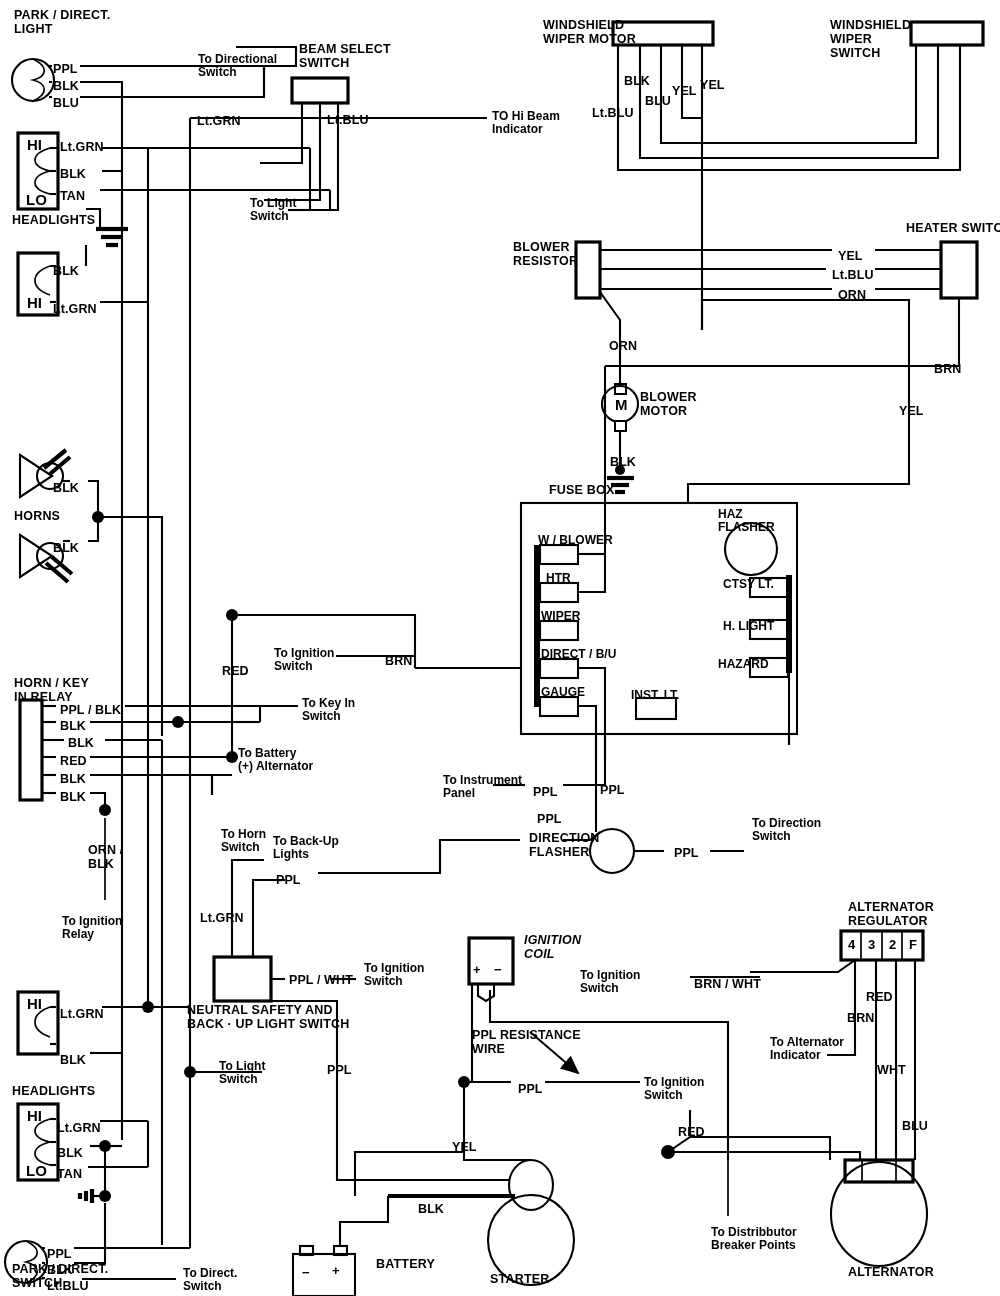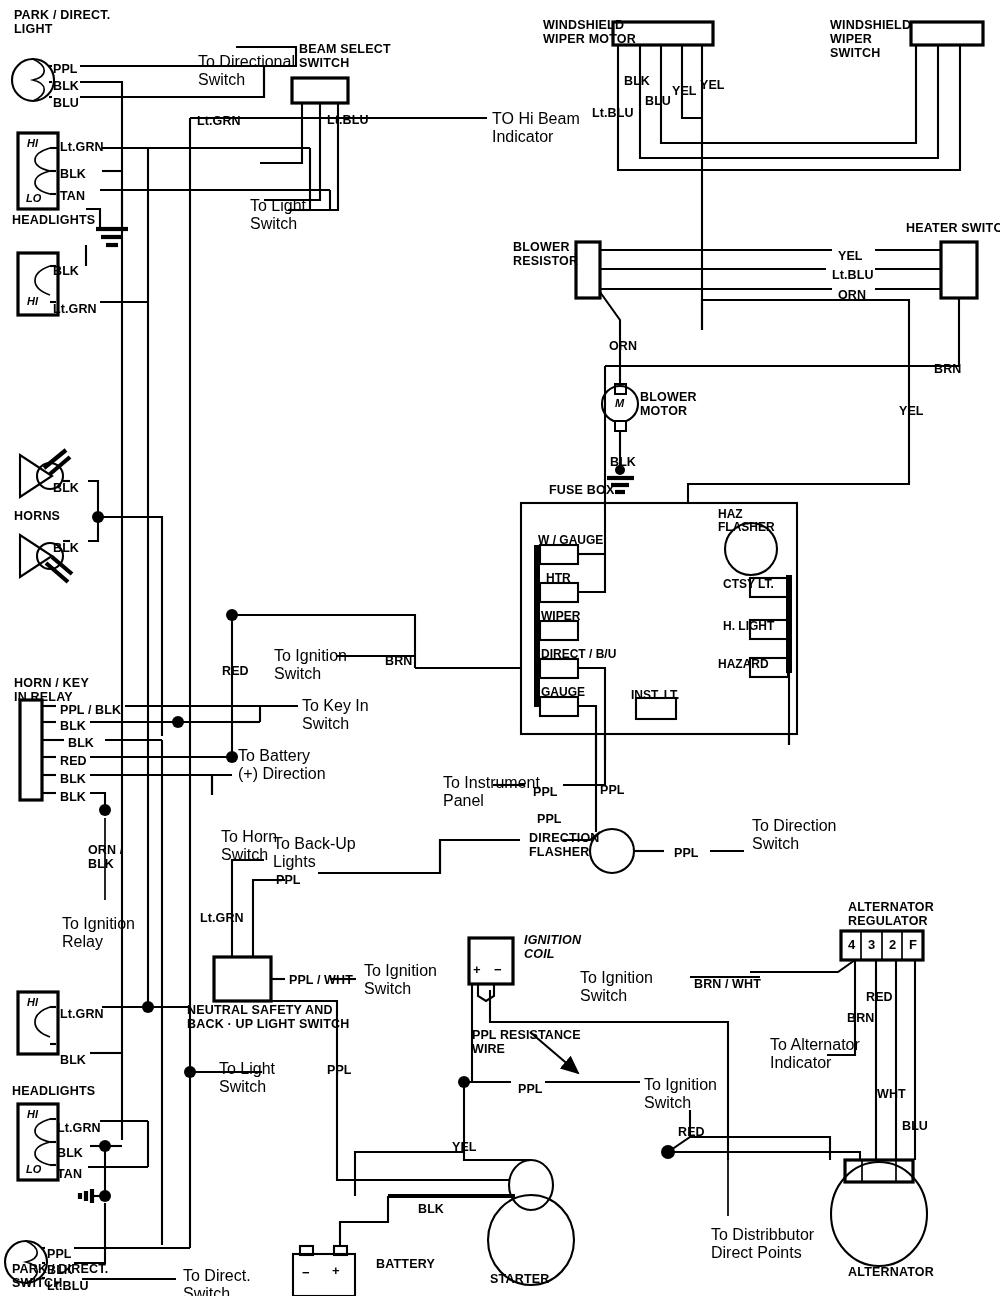--- a/index.html
+++ b/index.html
@@ -3,24 +3,24 @@
 <meta charset="utf-8">
 <title>Automotive Wiring Diagram</title>
 <style>
   html,body{margin:0;padding:0;background:#ffffff;}
   body{font-family:"Liberation Sans",sans-serif;}
   #stage{position:relative;width:1000px;height:1296px;background:#fff;overflow:hidden;}
   #stage svg{position:absolute;left:0;top:0;}
   .lbl{position:absolute;font-family:"Liberation Sans",sans-serif;color:#000;white-space:pre;line-height:1.12;}
   .wirelbl{font-size:12.5px;font-weight:bold;letter-spacing:.1px;}
   .complbl{font-size:12.5px;font-weight:bold;letter-spacing:.2px;}
-  .tolbl{font-size:16px;font-weight:normal;letter-spacing:0px;}
+  .tolbl{font-size:12px;font-weight:bold;letter-spacing:0px;}
   .fuselbl{font-size:12px;font-weight:bold;}
   .pin{font-size:13px;font-weight:bold;}
-  .tiny{font-size:11px;font-weight:bold;font-style:italic;}
+  .tiny{font-size:15px;font-weight:bold;}
 </style>
 </head>
 <body>
 
 <div id="stage">
 
   <svg width="1000" height="1296" viewBox="0 0 1000 1296" shape-rendering="geometricPrecision">
     <defs>
       <style>
         .w  { stroke:#000; stroke-width:2.1; fill:none; }
@@ -488,67 +488,67 @@
       <div class="lbl wirelbl" style="left: 47px; top: 1247px;">PPL</div>
       <div class="lbl wirelbl" style="left: 47px; top: 1263px;">BLK</div>
       <div class="lbl wirelbl" style="left: 47px; top: 1279px;">Lt.BLU</div>
       <div class="lbl wirelbl" style="left: 518px; top: 1082px;">PPL</div>
       <div class="lbl wirelbl" style="left: 452px; top: 1140px;">YEL</div>
       <div class="lbl wirelbl" style="left: 678px; top: 1125px;">RED</div>
       <div class="lbl wirelbl" style="left: 418px; top: 1202px;">BLK</div>
       <div class="lbl wirelbl" style="left: 694px; top: 977px;">BRN / WHT</div>
       <div class="lbl wirelbl" style="left: 866px; top: 990px;">RED</div>
       <div class="lbl wirelbl" style="left: 847px; top: 1011px;">BRN</div>
-      <div class="lbl wirelbl" style="left: 877px; top: 1063px; margin-top: 24px;">WHT</div>
+      <div class="lbl wirelbl" style="left: 877px; top: 1063px;">WHT</div>
       <div class="lbl wirelbl" style="left: 902px; top: 1119px;">BLU</div>
     </div>
   <div id="to-label-layer">
       <div class="lbl tolbl" style="left: 198px; top: 53px;">To Directional
 Switch</div>
       <div class="lbl tolbl" style="left: 492px; top: 110px;">TO Hi Beam
 Indicator</div>
       <div class="lbl tolbl" style="left: 250px; top: 197px;">To Light
 Switch</div>
       <div class="lbl tolbl" style="left: 274px; top: 647px;">To Ignition
 Switch</div>
       <div class="lbl tolbl" style="left: 302px; top: 697px;">To Key In
 Switch</div>
       <div class="lbl tolbl" style="left: 238px; top: 747px;">To Battery
-(+) Direction</div>
+(+) Alternator</div>
       <div class="lbl tolbl" style="left: 221px; top: 828px;">To Horn
 Switch</div>
       <div class="lbl tolbl" style="left: 273px; top: 835px;">To Back-Up
 Lights</div>
       <div class="lbl tolbl" style="left: 62px; top: 915px;">To Ignition
 Relay</div>
       <div class="lbl tolbl" style="left: 443px; top: 774px;">To Instrument
 Panel</div>
       <div class="lbl tolbl" style="left: 752px; top: 817px;">To Direction
 Switch</div>
       <div class="lbl tolbl" style="left: 364px; top: 962px;">To Ignition
 Switch</div>
       <div class="lbl tolbl" style="left: 580px; top: 969px;">To Ignition
 Switch</div>
       <div class="lbl tolbl" style="left: 770px; top: 1036px;">To Alternator
 Indicator</div>
       <div class="lbl tolbl" style="left: 644px; top: 1076px;">To Ignition
 Switch</div>
       <div class="lbl tolbl" style="left: 711px; top: 1226px;">To Distribbutor
-Direct Points</div>
+Breaker Points</div>
       <div class="lbl tolbl" style="left: 219px; top: 1060px;">To Light
 Switch</div>
       <div class="lbl tolbl" style="left: 183px; top: 1267px;">To Direct.
 Switch</div>
     </div>
   <div id="annot-layer">
       <div class="lbl wirelbl" style="left: 472px; top: 1028px;">PPL RESISTANCE
 WIRE</div>
     </div>
   <div id="fuse-label-layer">
-      <div class="lbl fuselbl" style="left: 538px; top: 534px;">W / GAUGE</div>
+      <div class="lbl fuselbl" style="left: 538px; top: 534px;">W / BLOWER</div>
       <div class="lbl fuselbl" style="left: 546px; top: 572px;">HTR</div>
       <div class="lbl fuselbl" style="left: 541px; top: 610px;">WIPER</div>
       <div class="lbl fuselbl" style="left: 541px; top: 648px;">DIRECT / B/U</div>
       <div class="lbl fuselbl" style="left: 541px; top: 686px;">GAUGE</div>
       <div class="lbl fuselbl" style="left: 718px; top: 508px;">HAZ
 FLASHER</div>
       <div class="lbl fuselbl" style="left: 723px; top: 578px;">CTSY LT.</div>
       <div class="lbl fuselbl" style="left: 723px; top: 620px;">H. LIGHT</div>
       <div class="lbl fuselbl" style="left: 718px; top: 658px;">HAZARD</div>
     </div>

